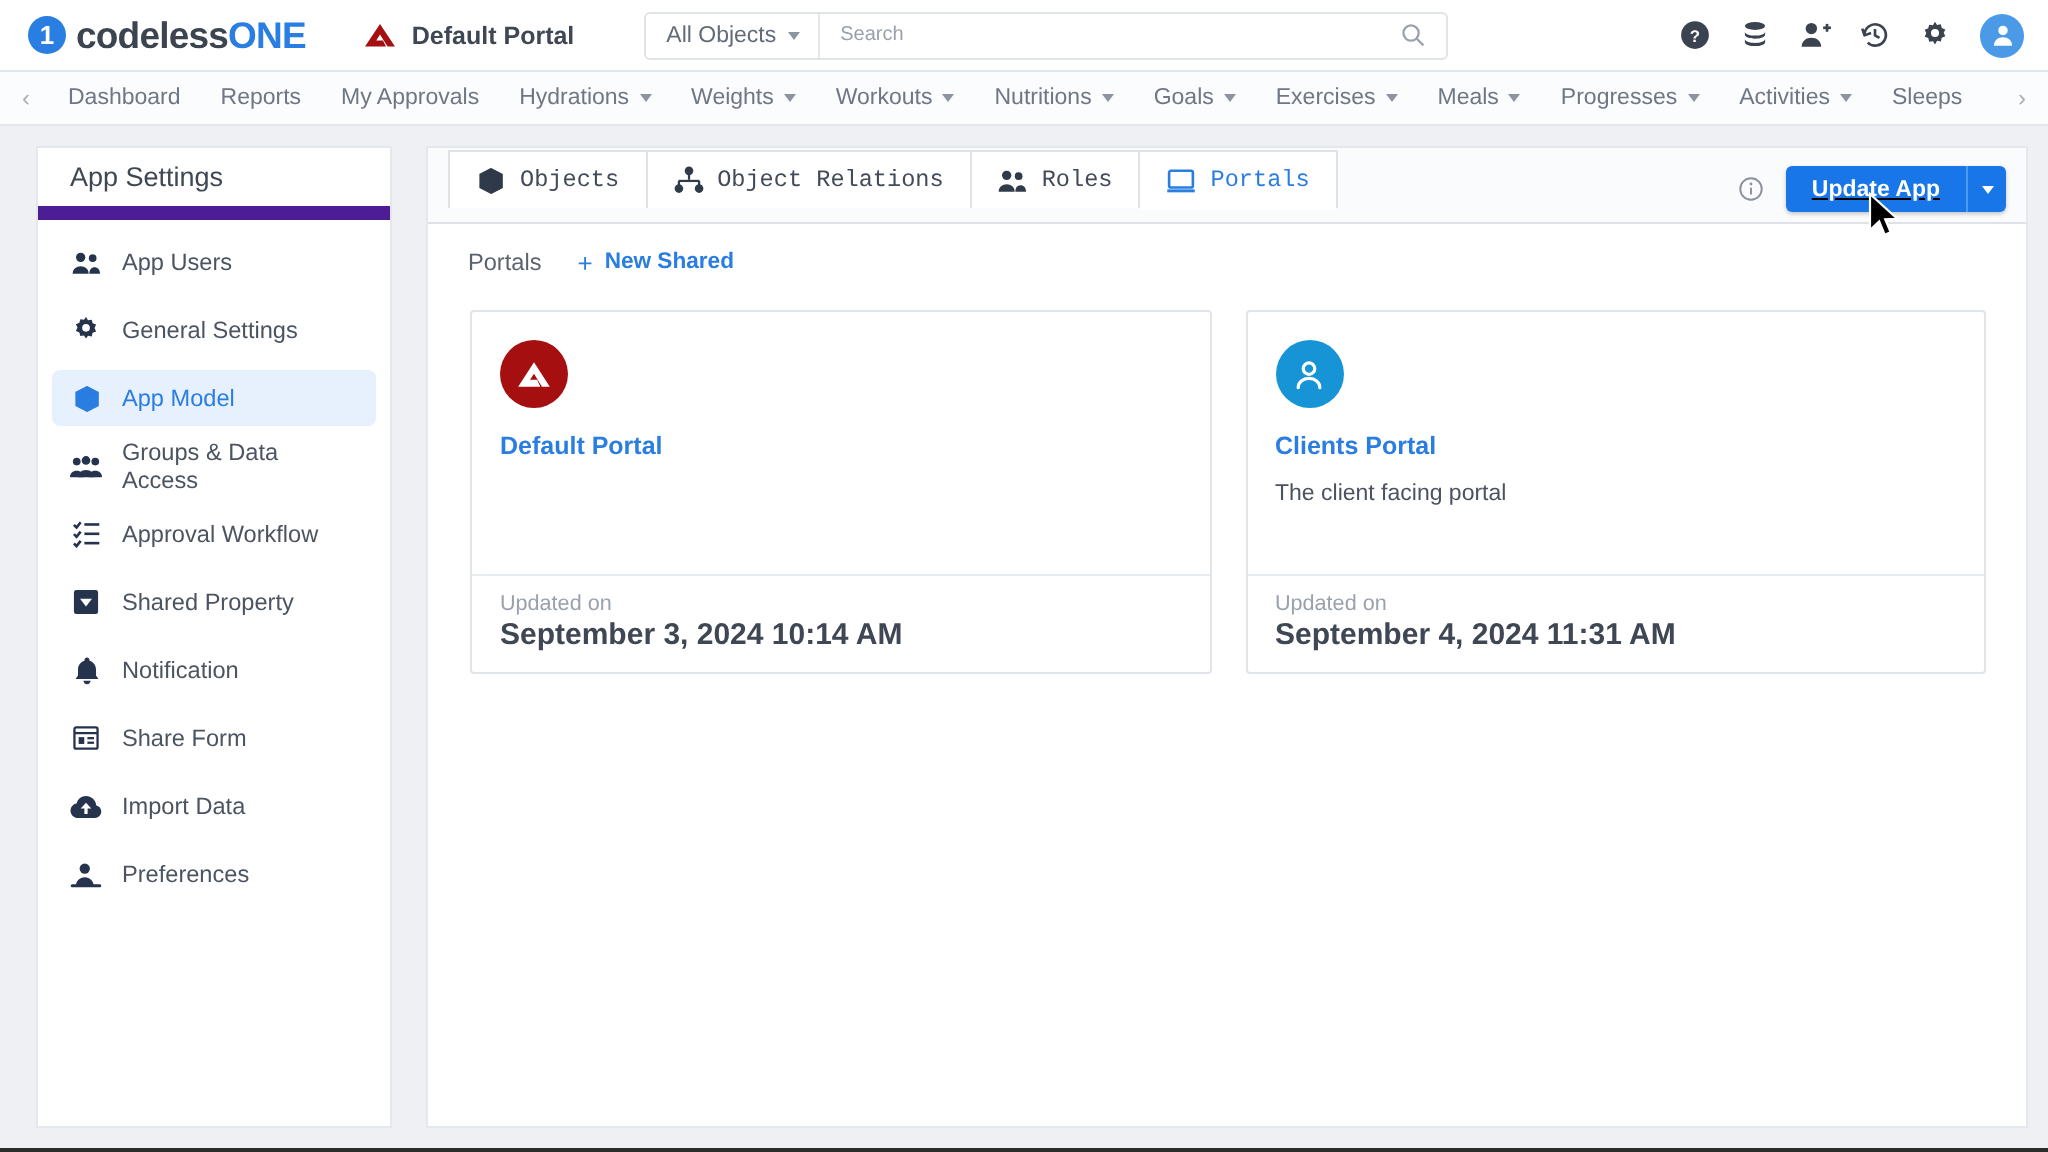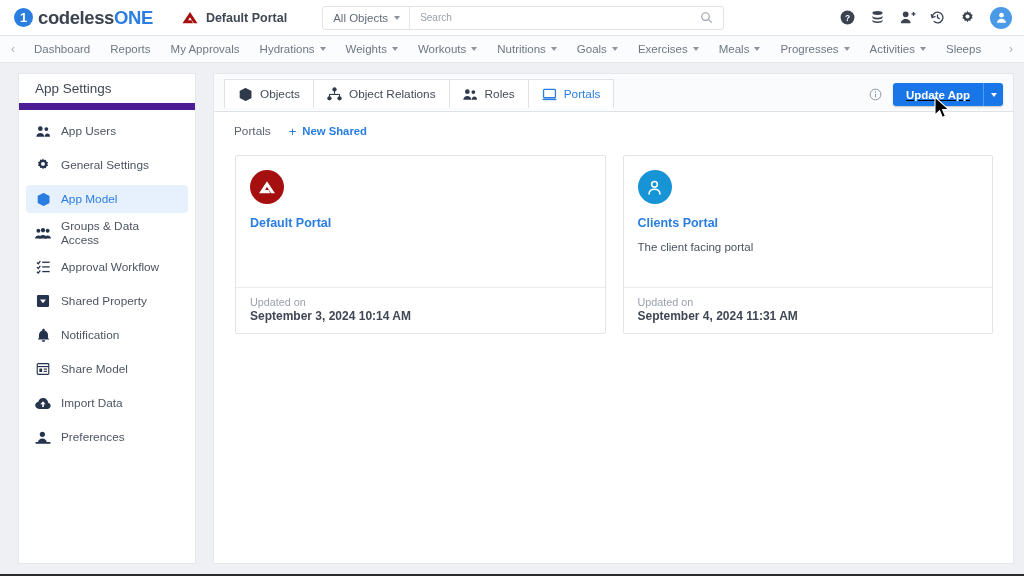--- a/index.html
+++ b/index.html
@@ -222,21 +222,21 @@
   }
   .card-ico.red { background: #a50f0f; }
   .card-ico.blue { background: #1794d6; }
   .card-title { font-size: 12.5px; color: #2a7de1; font-weight: 600; margin-bottom: 11px; }
   .card-desc { font-size: 11.5px; color: #4b5360; }
   .card-foot {
     border-top: 1px solid #e8ebef;
     padding: 8px 14px 10px 14px;
   }
   .foot-lbl { font-size: 10.8px; color: #9aa1ac; margin-bottom: 1px; }
-  .foot-val { font-size: 12px; color: #3f4754; font-weight: 600; }
+  .foot-val { font-size: 15px; color: #3f4754; font-weight: 600; }
 
   
   .cursor { position: absolute; left: 934px; top: 96px; pointer-events: none; }
 </style>
 </head>
 <body>
 
 <div class="screen">
 
   <div class="topbar">
@@ -450,21 +450,21 @@
           <div class="side-item">
             <span class="side-ico">
               <svg width="14" height="14" viewBox="0 0 16 16" fill="none" stroke="#26334d" stroke-width="1.3">
                 <rect x="1.4" y="1.9" width="13.2" height="12.2" rx="1"></rect>
                 <line x1="1.4" y1="5.2" x2="14.6" y2="5.2"></line>
                 <rect x="3.8" y="7.5" width="3.2" height="3.9" fill="#26334d" stroke="none"></rect>
                 <line x1="8.8" y1="8.1" x2="12.6" y2="8.1"></line>
                 <line x1="8.8" y1="10.7" x2="12.6" y2="10.7"></line>
               </svg>
             </span>
-            <span>Share Model</span>
+            <span>Share Form</span>
           </div>
           <div class="side-item">
             <span class="side-ico">
               <svg width="16" height="13" viewBox="0 0 18 14" fill="#26334d">
                 <path d="M4.6 13.2C2.1 13.2.3 11.4.3 9.1c0-2.05 1.45-3.7 3.4-4.05C4.3 2.55 6.4.8 9 .8c3.1 0 5.6 2.4 5.8 5.4 1.6.35 2.8 1.7 2.8 3.35 0 1.95-1.6 3.65-3.7 3.65z"></path>
                 <path d="M9 4.6l3 3.2H9.9v3.2H8.1V7.8H6z" fill="#fff"></path>
               </svg>
             </span>
             <span>Import Data</span>
           </div>
@@ -477,21 +477,21 @@
               </svg>
             </span>
             <span>Preferences</span>
           </div>
         </div>
     </div>
 
     <div class="main">
 
       <div class="tabrow">
-        <div class="tabs-holder" style="display:flex;align-items:center;height:100%;">
+        <div class="tabs-holder" style="display:flex;align-items:flex-start;height:100%;font-family:Liberation Mono, monospace;">
             <div class="tab">
               <span class="tico">
                 <svg width="15" height="15" viewBox="0 0 16 16">
                   <path d="M8 1.1l6.2 3.2v7.4L8 14.9 1.8 11.7V4.3z" fill="#2f3a4a"></path>
                   <path d="M8 1.1l6.2 3.2L8 7.6 1.8 4.3z" fill="#2f3a4a" opacity=".62"></path>
                   <path d="M8 7.6v7.3l6.2-3.2V4.3z" fill="#2f3a4a" opacity=".8"></path>
                 </svg>
               </span>
               <span>Objects</span>
             </div>

